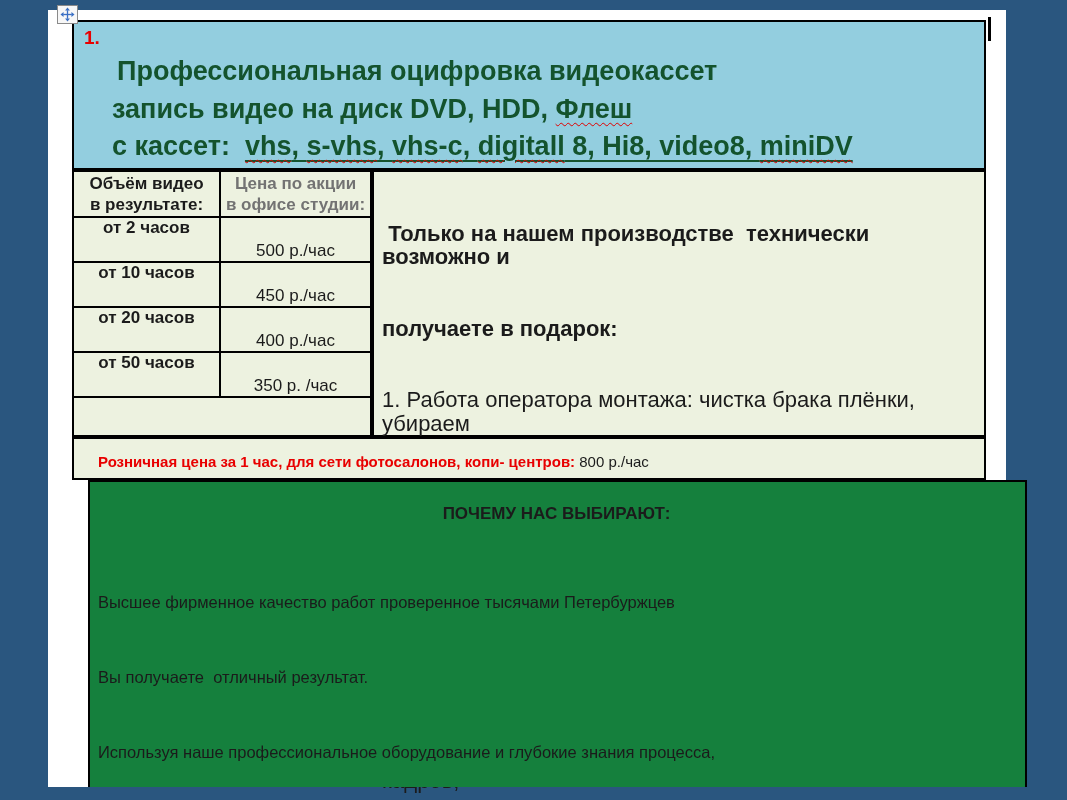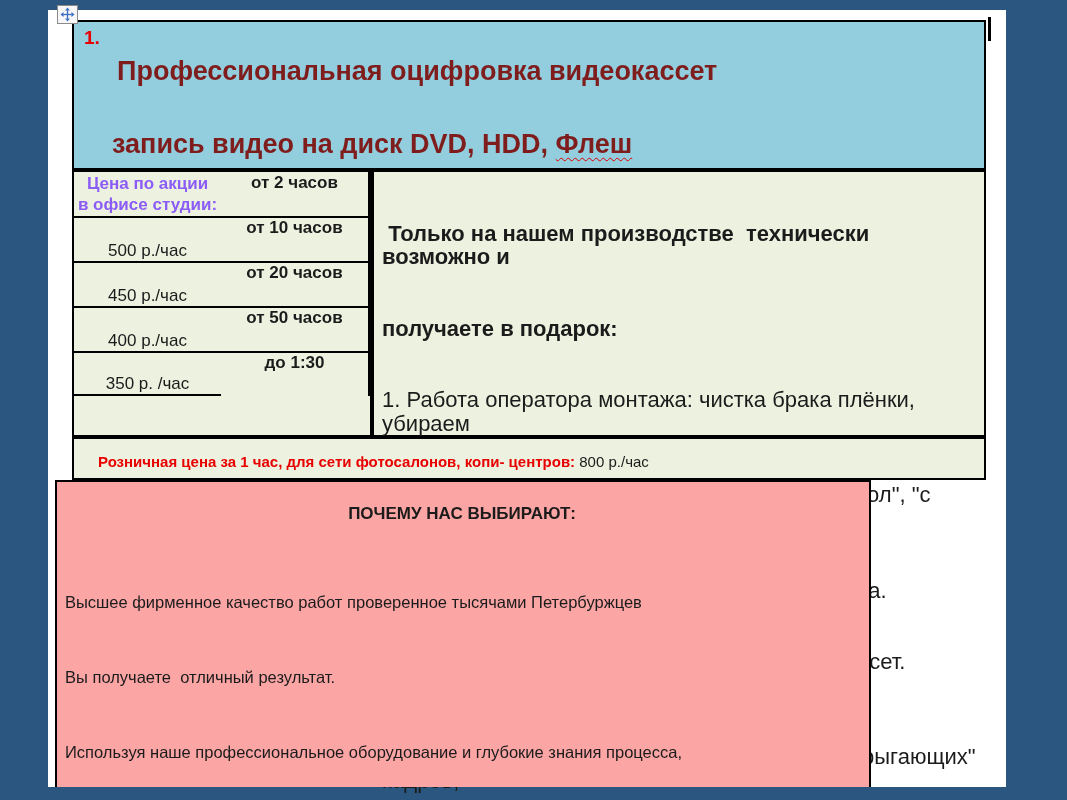--- a/index.html
+++ b/index.html
@@ -9,54 +9,54 @@
   .paper{position:absolute;left:48px;top:10px;width:958px;height:777px;background:#ffffff;}
 
   
   .handle{position:absolute;left:57px;top:5px;width:21px;height:19px;background:#f7f7f7;
           border:1px solid #8a8a8a;display:flex;align-items:center;justify-content:center;z-index:5;}
 
   
   .banner{position:absolute;left:72px;top:20px;width:914px;height:150px;background:#93cedf;
           border:2px solid #000;}
   .bnum{position:absolute;left:10px;top:5px;font-size:19px;font-weight:bold;color:#e80000;}
-  .bline{position:absolute;font-size:27px;font-weight:bold;white-space:pre;color:#7f1d1d;}
+  .bline{position:absolute;font-size:27px;font-weight:bold;white-space:pre;color:#14532d;}
   .bl1{left:43px;top:34px;}
-  .bl2{left:38px;top:72px;margin-top:35px;}
+  .bl2{left:38px;top:72px;}
   .bl3{left:38px;top:109px;}
   .u{text-decoration:underline;text-decoration-thickness:2px;text-underline-offset:5px;}
   .sp{text-decoration-line:underline;text-decoration-style:wavy;text-decoration-color:#e00000;
       text-decoration-thickness:1px;text-underline-offset:4px;}
 
   
   .ptable{position:absolute;left:72px;top:170px;width:300px;height:267px;background:#edf2e0;
           border:2px solid #000;display:grid;grid-template-columns:147px 1fr;
           grid-template-rows:46px repeat(5,1fr);}
   .cell{border-right:2px solid #000;border-bottom:2px solid #000;display:flex;
         align-items:center;justify-content:center;text-align:center;font-size:17px;}
   .cell.last-col{border-right:none;}
   .cell.last-row{border-bottom:none;}
   .cell.hdr{font-weight:bold;white-space:pre-line;line-height:21px;}
-  .cell.hdr-red{color:#8b5cf6;}
+  .cell.hdr-red{color:#737373;}
   .cell.vol{font-weight:bold;align-items:flex-end;padding-bottom:23px;}
   .cell.prc{align-items:flex-end;}
 
   
   .benefits{position:absolute;left:372px;top:170px;width:614px;height:267px;background:#edf2e0;
             border:2px solid #000;padding:2px 8px 0 8px;font-size:22px;line-height:23.8px;
             white-space:pre-wrap;}
   .benefits .b{font-weight:bold;}
 
   
   .retail{position:absolute;left:72px;top:437px;width:914px;height:43px;background:#edf2e0;
           border:2px solid #000;padding:14px 0 0 24px;font-size:15px;white-space:pre-wrap;}
   .retail .rl{color:#e80000;font-weight:bold;}
 
   
-  .why{position:absolute;left:55px;top:480px;width:816px;height:307px;background:#fca5a5;
+  .why{position:absolute;left:88px;top:480px;width:939px;height:307px;background:#15803d;
        border:2px solid #000;border-bottom:none;padding:22px 10px 0 8px;}
   .why-title{text-align:center;font-weight:bold;font-size:17px;}
   .why-body{margin-top:16px;font-size:16.5px;line-height:25px;white-space:pre-wrap;}
   .why-body .b{font-weight:normal;margin-top:32px;}
 
   
   .caret{position:absolute;left:988px;top:17px;width:3px;height:24px;background:#000;}
 </style>
 </head>
 <body>
@@ -69,39 +69,41 @@
       <path d="M8 0.5 L10.6 3.8 H5.4 Z M8 15.5 L5.4 12.2 H10.6 Z M0.5 8 L3.8 5.4 V10.6 Z M15.5 8 L12.2 10.6 V5.4 Z" fill="#3a6fc4"></path>
       <rect x="7.3" y="3.5" width="1.4" height="9" fill="#3a6fc4"></rect>
       <rect x="3.5" y="7.3" width="9" height="1.4" fill="#3a6fc4"></rect>
     </svg>
   </div>
 
   <div class="banner">
     <div class="bnum">1.</div>
     <div class="bline bl1">Профессиональная оцифровка видеокассет</div>
     <div class="bline bl2"><span>запись видео на диск DVD, HDD, </span><span class="sp">Флеш</span></div>
+    <div class="bline bl3"><span>с кассет:  </span><span class="u"><span class="sp">vhs</span><span>, </span><span class="sp">s-vhs</span><span>, </span><span class="sp">vhs-c</span><span>, </span><span class="sp">digitall</span><span> 8, Hi8, video8, </span><span class="sp">miniDV</span></span></div>
   </div>
 
   <div class="ptable">
+    <div class="cell hdr">Объём видео
+в результате:</div>
     <div class="cell hdr hdr-red last-col">Цена по акции
 в офисе студии:</div>
 
     <div class="cell vol">от 2 часов</div>
     <div class="cell prc last-col">500 р./час</div>
 
     <div class="cell vol">от 10 часов</div>
     <div class="cell prc last-col">450 р./час</div>
 
     <div class="cell vol">от 20 часов</div>
     <div class="cell prc last-col">400 р./час</div>
 
     <div class="cell vol">от 50 часов</div>
     <div class="cell prc last-col">350 р. /час</div>
 
-    <div class="cell vol last-row">до 1:30</div>
   </div>
 
   <div class="benefits">
     <div class="b"> Только на нашем производстве  технически возможно и</div>
     <div class="b">получаете в подарок:</div>
     <div>1. Работа оператора монтажа: чистка брака плёнки, убираем</div>
     <div>пробелы между сюжетами, помехи, съемку "в пол", "с закрытым</div>
     <div>объективом". Улучшение качества видео и звука.</div>
     <div>2. Корректное воспроизведение дефектных кассет. Аппаратное</div>
     <div>устранение: дрожания, искажений картинки, "прыгающих" кадров,</div>

